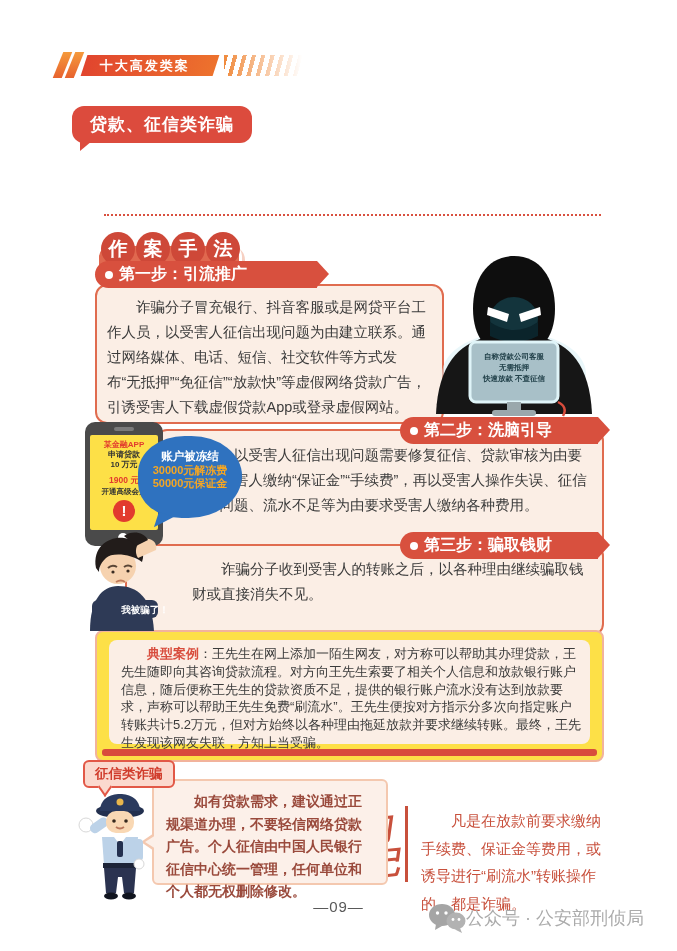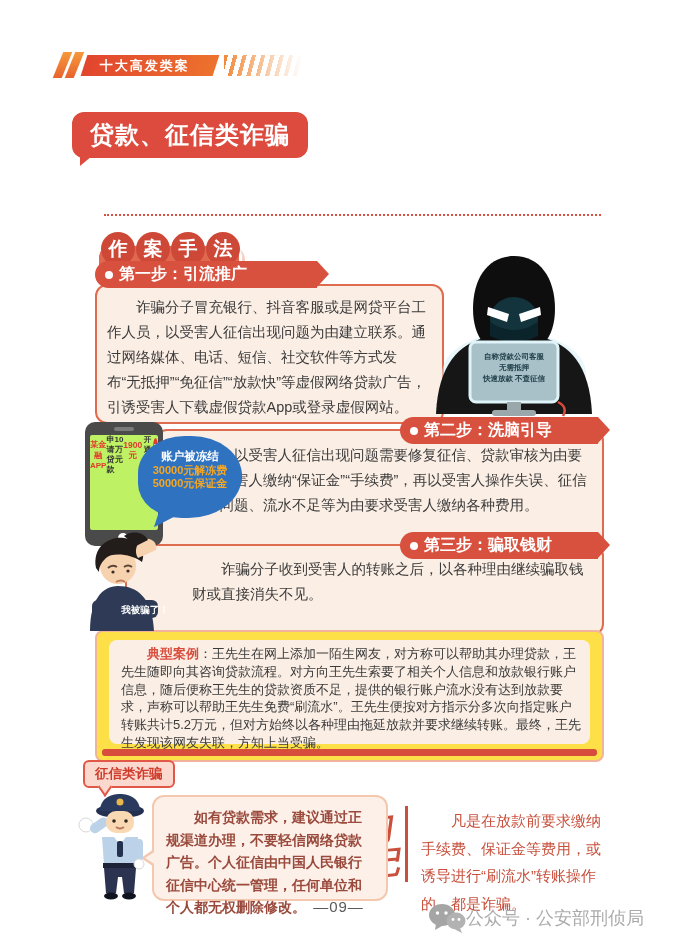--- a/index.html
+++ b/index.html
@@ -10,22 +10,22 @@
   .hdr-slash{position:absolute;top:52px;width:9px;height:26px;background:linear-gradient(180deg,#F59A3C,#E8622E);transform:skewX(-22deg);}
   .hdr-ribbon{position:absolute;left:84px;top:55px;width:132px;height:21px;
               background:linear-gradient(90deg,#E1452E,#ED722D);transform:skewX(-18deg);
               display:flex;align-items:center;}
   .hdr-ribbon span{transform:skewX(18deg);color:#fff;font-size:13px;font-weight:700;letter-spacing:2px;padding-left:16px;white-space:nowrap;}
   .hdr-stripes{position:absolute;left:224px;top:55px;width:78px;height:21px;
                background:repeating-linear-gradient(105deg,#F08A3C 0 4px,rgba(0,0,0,0) 4px 9px);
                -webkit-mask-image:linear-gradient(90deg,#000,rgba(0,0,0,0));mask-image:linear-gradient(90deg,#000,rgba(0,0,0,0));}
 
   
-  .title-bubble{position:absolute;left:72px;top:112px;background:#DC4B3D;color:#fff;
-                font-size:24px;font-weight:700;letter-spacing:1px;padding:7px 18px;border-radius:12px;}
+  .title-bubble{position:absolute;left:72px;top:106px;background:#DC4B3D;color:#fff;
+                font-size:17px;font-weight:700;letter-spacing:1px;padding:7px 18px;border-radius:12px;}
   .title-bubble::after{content:"";position:absolute;left:8px;bottom:-8px;width:0;height:0;
                 border-top:10px solid #DC4B3D;border-right:12px solid transparent;}
 
   .subtitle{position:absolute;left:104px;top:153px;width:505px;font-size:19px;font-weight:700;
             color:#3A3A3A;line-height:29px;}
   .subtitle .lead{color:#C9473B;}
   .subtitle .arr{color:#C9473B;font-size:14px;margin:0 5px;}
   .dotline{position:absolute;left:104px;top:214px;width:497px;border-bottom:2px dotted #D9503F;}
 
   
@@ -44,22 +44,22 @@
   .stepbox{position:absolute;background:#FBEEE5;border:2px solid #E06C4F;border-radius:12px;}
   .steptext{position:absolute;color:#3B3B3B;font-size:14.5px;line-height:25px;font-weight:500;text-indent:2em;z-index:4;}
 
   
   .hacker{position:absolute;left:428px;top:252px;width:172px;height:166px;z-index:4;}
   .hacker-screen-text{position:absolute;left:46px;top:99px;width:80px;text-align:center;
         color:#22414A;font-weight:700;font-size:7.5px;line-height:11px;}
 
   
   .phone{position:absolute;left:85px;top:422px;width:78px;height:124px;background:#4A4A4A;border-radius:10px;z-index:6;}
-  .phone .screen{position:absolute;left:5px;top:13px;right:5px;bottom:16px;background:#bef264;border-radius:2px;
-        display:flex;align-items:flex-start;text-align:center;}
+  .phone .screen{position:absolute;left:5px;top:13px;right:5px;bottom:16px;background:#fde047;border-radius:2px;
+        display:flex;flex-direction:column;align-items:center;text-align:center;}
   .phone .spk{position:absolute;left:29px;top:5px;width:20px;height:4px;border-radius:2px;background:#7a7a7a;}
   .phone .home{position:absolute;left:33px;bottom:3px;width:10px;height:10px;border-radius:50%;background:#fff;}
   .p-app{color:#E23B2E;font-weight:700;font-size:8px;margin-top:4px;}
   .p-l{color:#333;font-weight:700;font-size:8px;line-height:10px;}
   .p-red{color:#E23B2E;font-weight:700;font-size:8.5px;margin-top:5px;}
   .p-alert{width:22px;height:22px;border-radius:50%;background:#E23B2E;color:#fff;font-weight:700;
            font-size:15px;line-height:22px;margin-top:3px;}
   .fbubble{position:absolute;left:138px;top:436px;width:104px;height:82px;background:#2F72BF;
            border-radius:48% 52% 55% 45%;z-index:7;text-align:center;}
   .fbubble::after{content:"";position:absolute;left:18px;bottom:-12px;width:0;height:0;
@@ -82,21 +82,21 @@
   .casetext .lead{color:#D84C3C;font-weight:700;}
   .casebar{position:absolute;left:5px;right:5px;bottom:4px;height:7px;background:#D84C3C;border-radius:3px;}
 
   
   .police-label{position:absolute;left:83px;top:760px;background:#FBD9CE;border:2px solid #E25847;
             border-radius:6px;color:#D03C2C;font-size:13.5px;font-weight:700;padding:3px 10px;z-index:8;}
   .police-label::after{content:"";position:absolute;left:14px;bottom:-7px;width:10px;height:10px;background:#FBD9CE;
             border-right:2px solid #E25847;border-bottom:2px solid #E25847;transform:rotate(45deg) skew(10deg,10deg);}
   .police{position:absolute;left:72px;top:789px;width:96px;height:114px;z-index:7;}
   .pbubble{position:absolute;left:152px;top:779px;width:232px;height:102px;background:#FCF0E9;
-           border:2px solid #F4C8AF;border-radius:12px;z-index:6;margin-top:16px;}
+           border:2px solid #F4C8AF;border-radius:6px;z-index:6;}
   .pbubble::before{content:"";position:absolute;left:-13px;top:52px;width:0;height:0;
            border-top:9px solid transparent;border-bottom:9px solid transparent;border-right:13px solid #F4C8AF;}
   .pbubble::after{content:"";position:absolute;left:-9px;top:54px;width:0;height:0;
            border-top:7px solid transparent;border-bottom:7px solid transparent;border-right:11px solid #FCF0E9;}
   .pbubble-text{padding:9px 12px 0 12px;color:#9A4A3C;font-size:14px;font-weight:700;line-height:22.5px;text-indent:2em;}
 
   
   .remember-chars{position:absolute;left:358px;top:812px;color:#C8503C;font-family:"DejaVu Serif","Liberation Serif",serif;
            font-style:italic;font-weight:700;font-size:31px;line-height:34px;transform:rotate(-6deg);text-align:center;width:40px;}
   .rem-divider{position:absolute;left:405px;top:806px;width:2.5px;height:76px;background:#C8503C;}

